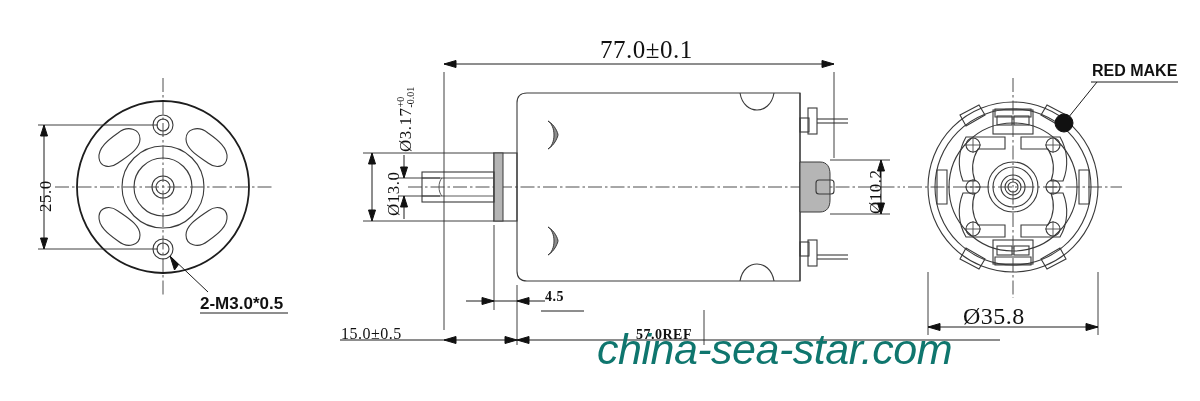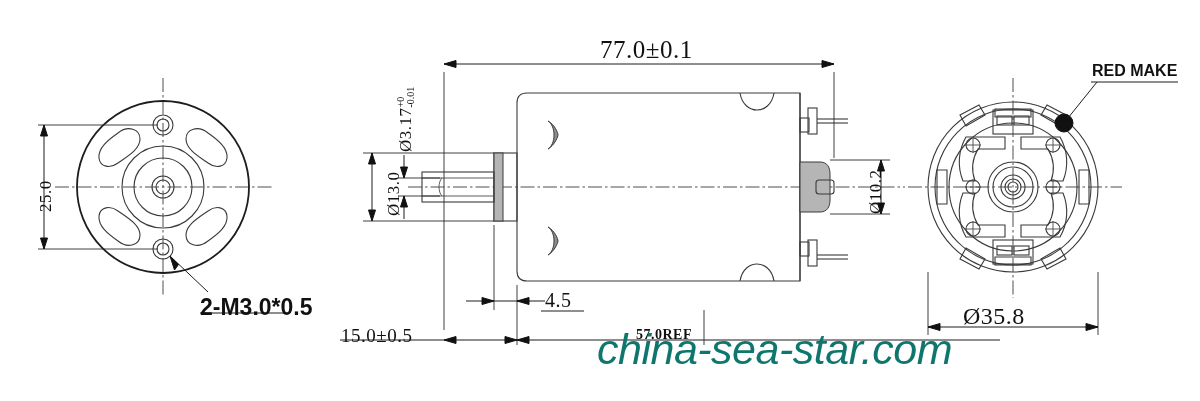--- a/index.html
+++ b/index.html
@@ -336,35 +336,35 @@
       <line class="ext" x1="928" y1="272" x2="928" y2="335"></line>
       <line class="ext" x1="1098" y1="272" x2="1098" y2="335"></line>
       <line class="dim" x1="928" y1="327" x2="1098" y2="327"></line>
       <path class="solidblk" d="M 928 327 L 940 323.5 L 940 330.5 Z"></path>
       <path class="solidblk" d="M 1098 327 L 1086 323.5 L 1086 330.5 Z"></path>
     </g>
   </svg>
 
   <div class="txt txt-dim rot90" style="left:36px; top:212px;">25.0</div>
 
-  <div class="txt txt-sans" style="left:200px; top:294px; font-size:23px;"><span>2-M3.0*0.5</span></div>
+  <div class="txt txt-sans" style="left:200px; top:294px; font-size:17px;"><span>2-M3.0*0.5</span></div>
 
   <div class="rot90" style="position:absolute; left:396px; top:152px;">
     <span class="txt txt-dim" style="position:static;">Ø3.17</span><span class="tol"><span>+0</span><span>-0.01</span></span>
   </div>
 
   <div class="txt txt-dim rot90" style="left:384px; top:216px;">Ø13.0</div>
 
   <div class="txt txt-dim" style="left:600px; top:36px; font-size:25px;">77.0±0.1</div>
 
   <div class="txt txt-dim rot90" style="left:866px; top:214px;">Ø10.2</div>
 
-  <div class="txt txt-dim" style="left:545px; top:289px; font-size:20px;">4.5</div>
-
-  <div class="txt txt-dim" style="left:341px; top:325px; font-size:19px;">15.0±0.5</div>
+  <div class="txt txt-dim" style="left:545px; top:289px; font-size:14px;font-weight:bold;">4.5</div>
+
+  <div class="txt txt-dim" style="left:341px; top:325px; font-size:16px;">15.0±0.5</div>
 
   <div class="txt txt-small" style="left:636px; top:327px; font-weight:bold; font-size:14px;">57.0REF</div>
 
   <div class="txt txt-sans" style="left:1092px; top:62px;">RED MAKE</div>
 
   <div class="txt txt-dim" style="left:963px; top:303px; font-size:24px;">Ø35.8</div>
 
   <div id="watermark">china-sea-star.com</div>
 
 </div>

